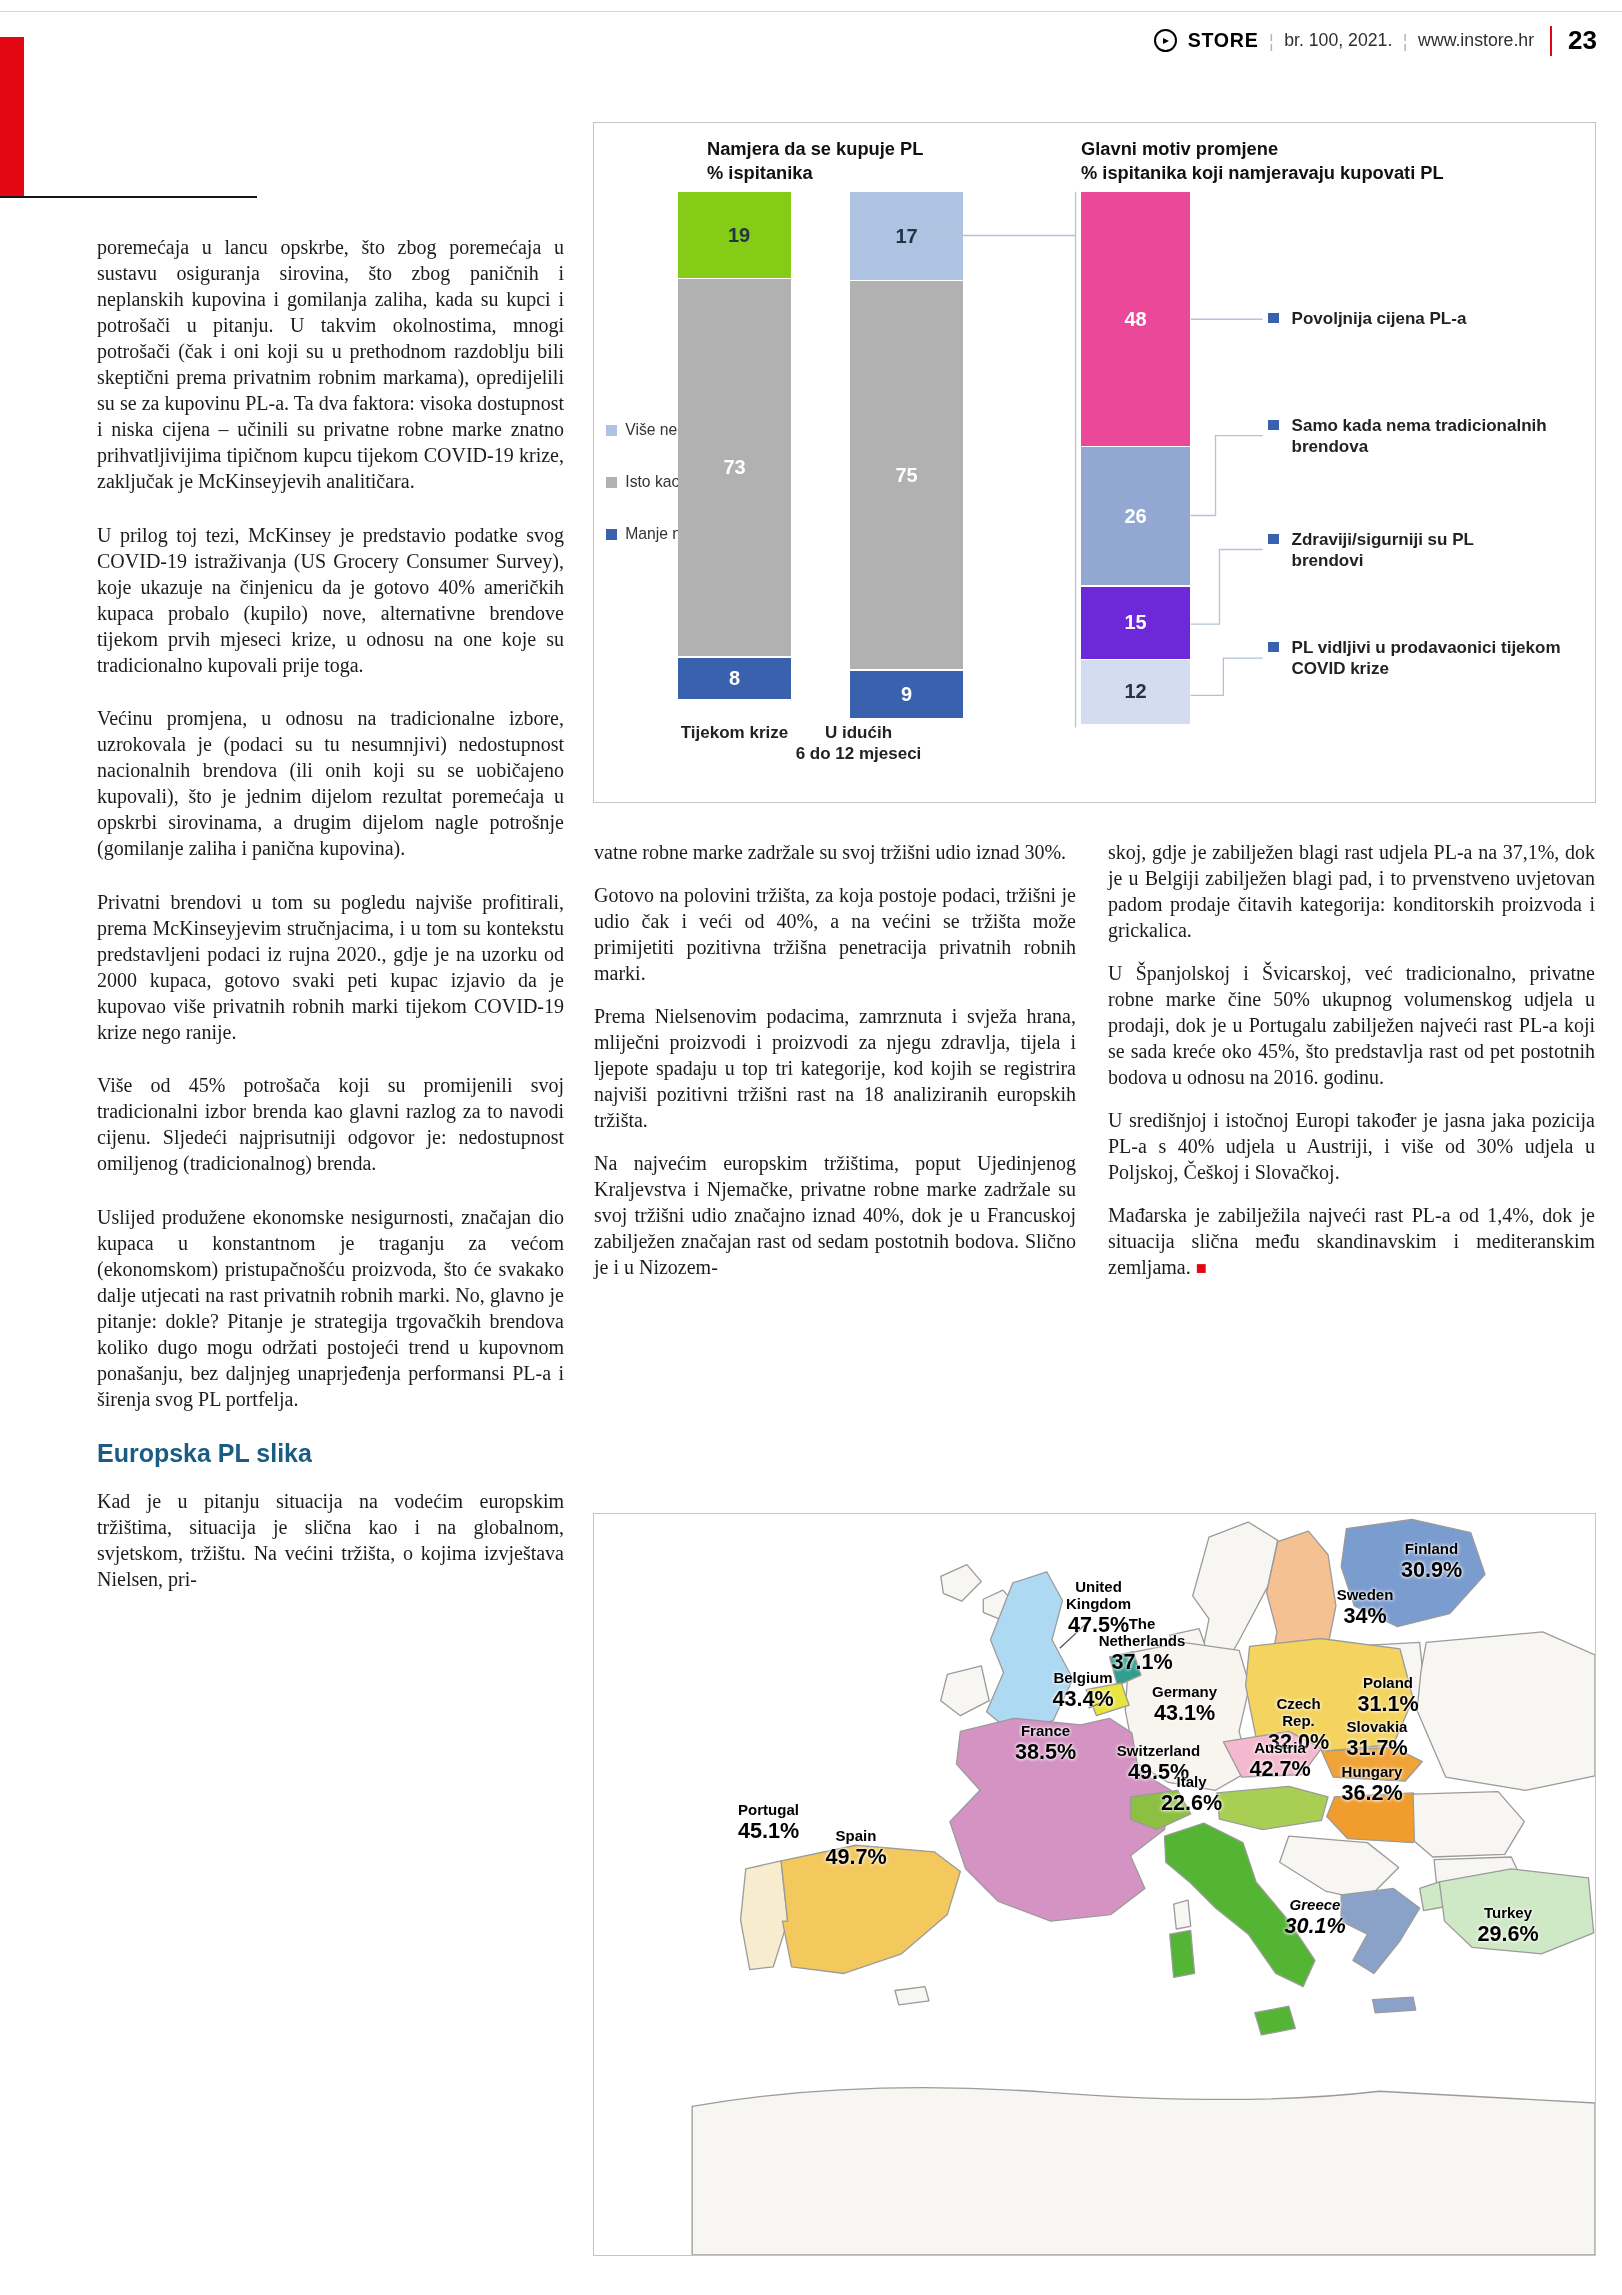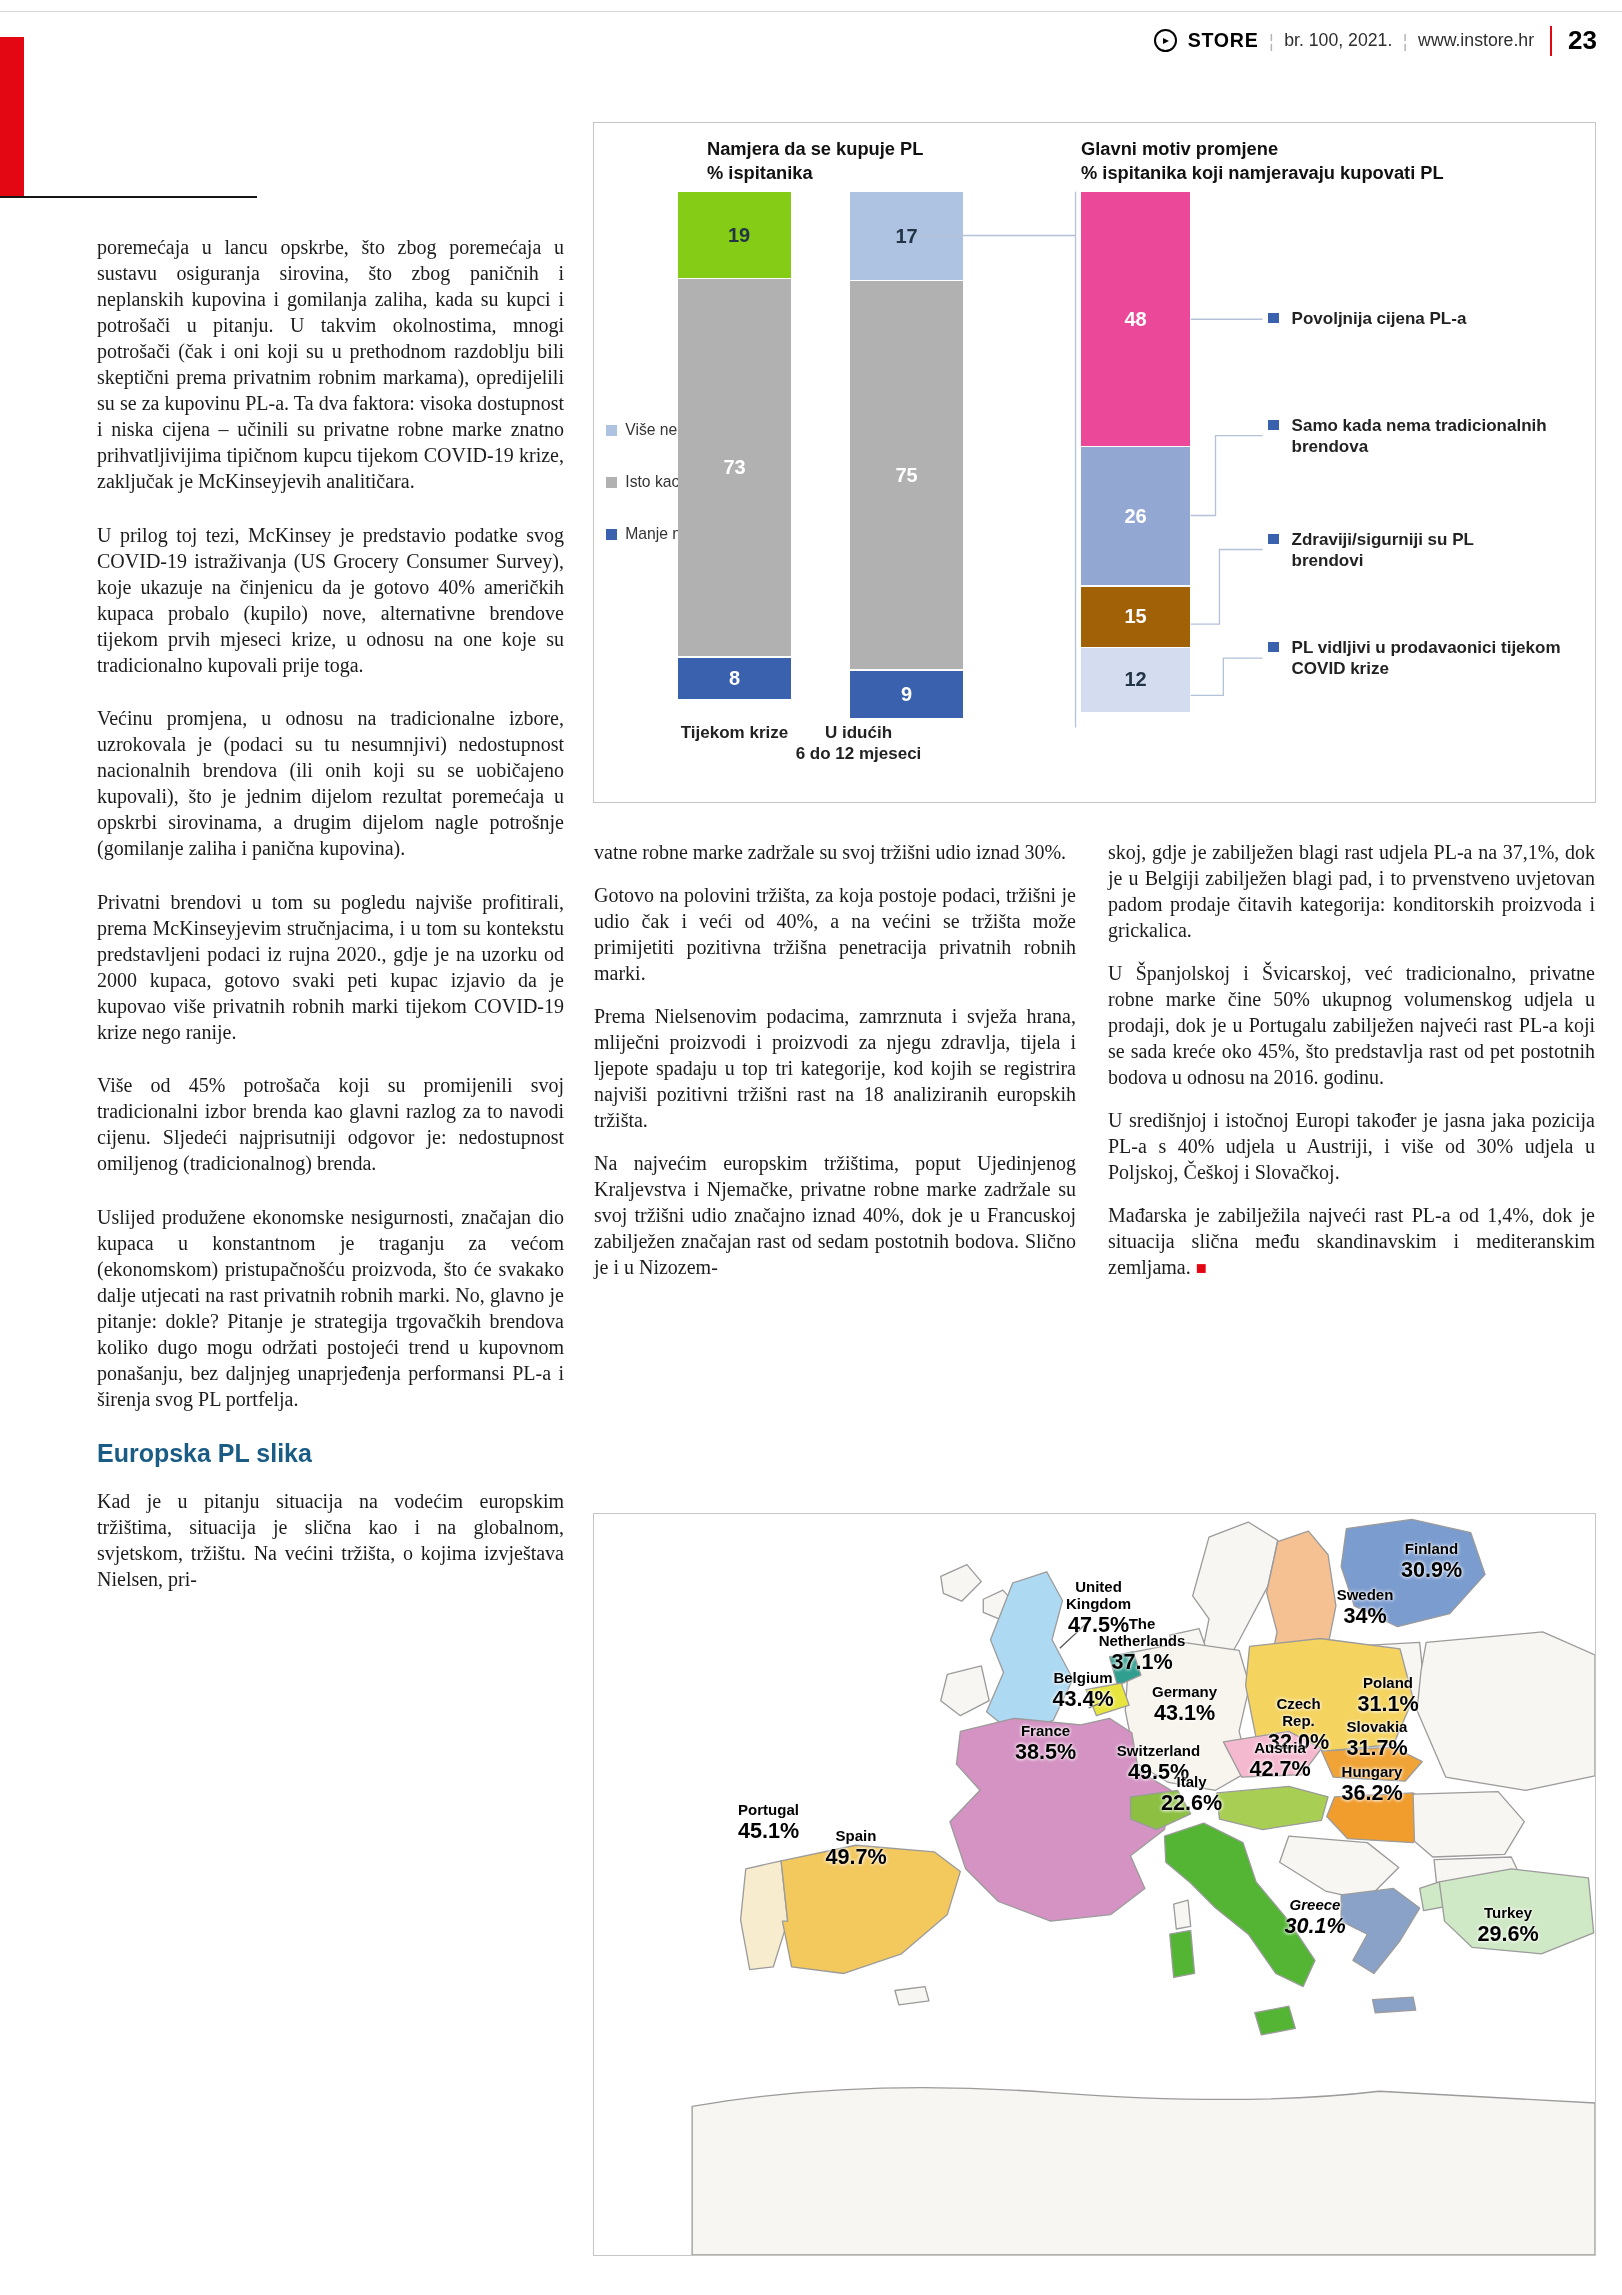--- a/index.html
+++ b/index.html
@@ -147,21 +147,21 @@
     <div class="cat" style="left:196px;top:599px;width:137px;">U idućih
 6 do 12 mjeseci</div>
 
     <div class="cbar" style="left:487px;top:69px;width:109px;">
       <div class="seg tw" style="height: 254px; background: #ec4899;">
           <span>48</span>
         </div>
       <div class="seg tw" style="height: 138px; background: rgb(146, 168, 210);">
           <span>26</span>
         </div>
-      <div class="seg tw" style="height: 60px; background: #a16207;">
+      <div class="seg tw" style="height: 72px; background: #6d28d9;">
           <span>15</span>
         </div>
       <div class="seg td" style="height: 64px; background: rgb(211, 221, 239);">
           <span>12</span>
         </div>
     </div>
 
     <svg class="connectors" width="1001" height="679" viewBox="0 0 1530 1038">
       <g fill="none" stroke="#b3c2d9" stroke-width="2">
         <polyline points="492,172 736,172"></polyline>

